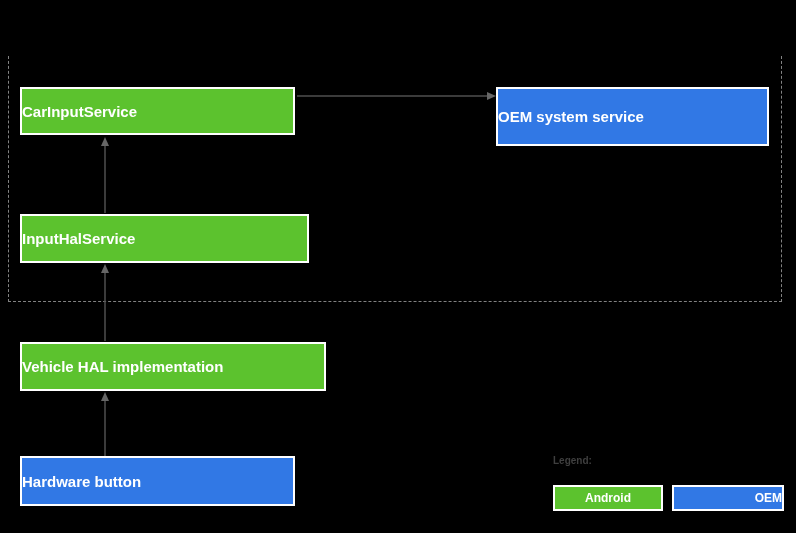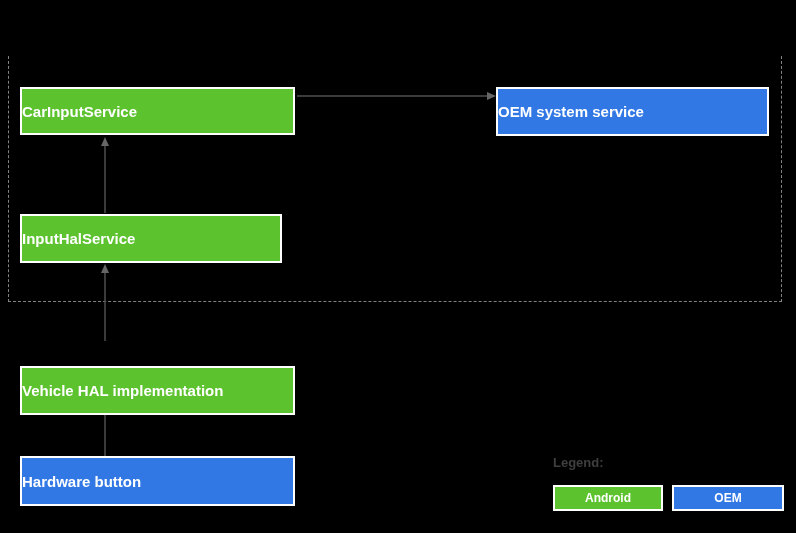--- a/index.html
+++ b/index.html
@@ -45,52 +45,52 @@
     display: flex; align-items: center; justify-content: flex-start;
     color: #ffffff;
     font-size: 15px;
     font-weight: bold;
     z-index: 3;
     text-align: center;
   }
   .green { background: #5CC22E; }
   .blue  { background: #3178E5; }
   .node-car-input      { left: 20px;  top: 87px;  width: 275px; height: 48px; }
-  .node-oem-system     { left: 496px; top: 87px;  width: 273px; height: 49px; }
-  .node-input-hal      { left: 20px;  top: 214px; width: 262px; height: 49px; }
-  .node-vehicle-hal    { left: 20px;  top: 342px; width: 275px; height: 49px; margin-top: 24px; }
+  .node-oem-system     { left: 496px; top: 87px;  width: 273px; height: 59px; }
+  .node-input-hal      { left: 20px;  top: 214px; width: 289px; height: 49px; }
+  .node-vehicle-hal    { left: 20px;  top: 342px; width: 306px; height: 49px; }
   .node-hardware-btn   { left: 20px;  top: 456px; width: 275px; height: 50px; }
   .arrows {
     position: absolute;
     left: 0; top: 0;
     width: 796px; height: 533px;
     z-index: 2;
   }
   .legend-label {
     position: absolute;
     left: 553px; top: 455px;
     color: #3F3F3F;
-    font-size: 13px;
+    font-size: 10px;
     font-weight: bold;
     z-index: 3;
   }
   .legend-box {
     position: absolute;
     top: 485px;
     height: 26px;
     box-sizing: border-box;
     border: 2px solid #ffffff;
     display: flex; align-items: center; justify-content: center;
     color: #ffffff;
     font-size: 12px;
     font-weight: bold;
     z-index: 3;
   }
   .legend-android { left: 553px; width: 110px; }
-  .legend-oem     { left: 672px; width: 112px; }
+  .legend-oem     { left: 672px; width: 112px; justify-content: flex-end; }
 </style>
 </head>
 <body>
 
 <div class="canvas">
 
 
   <div class="dashed-region"></div>
 
   <svg class="arrows" viewBox="0 0 796 533" xmlns="http://www.w3.org/2000/svg">

